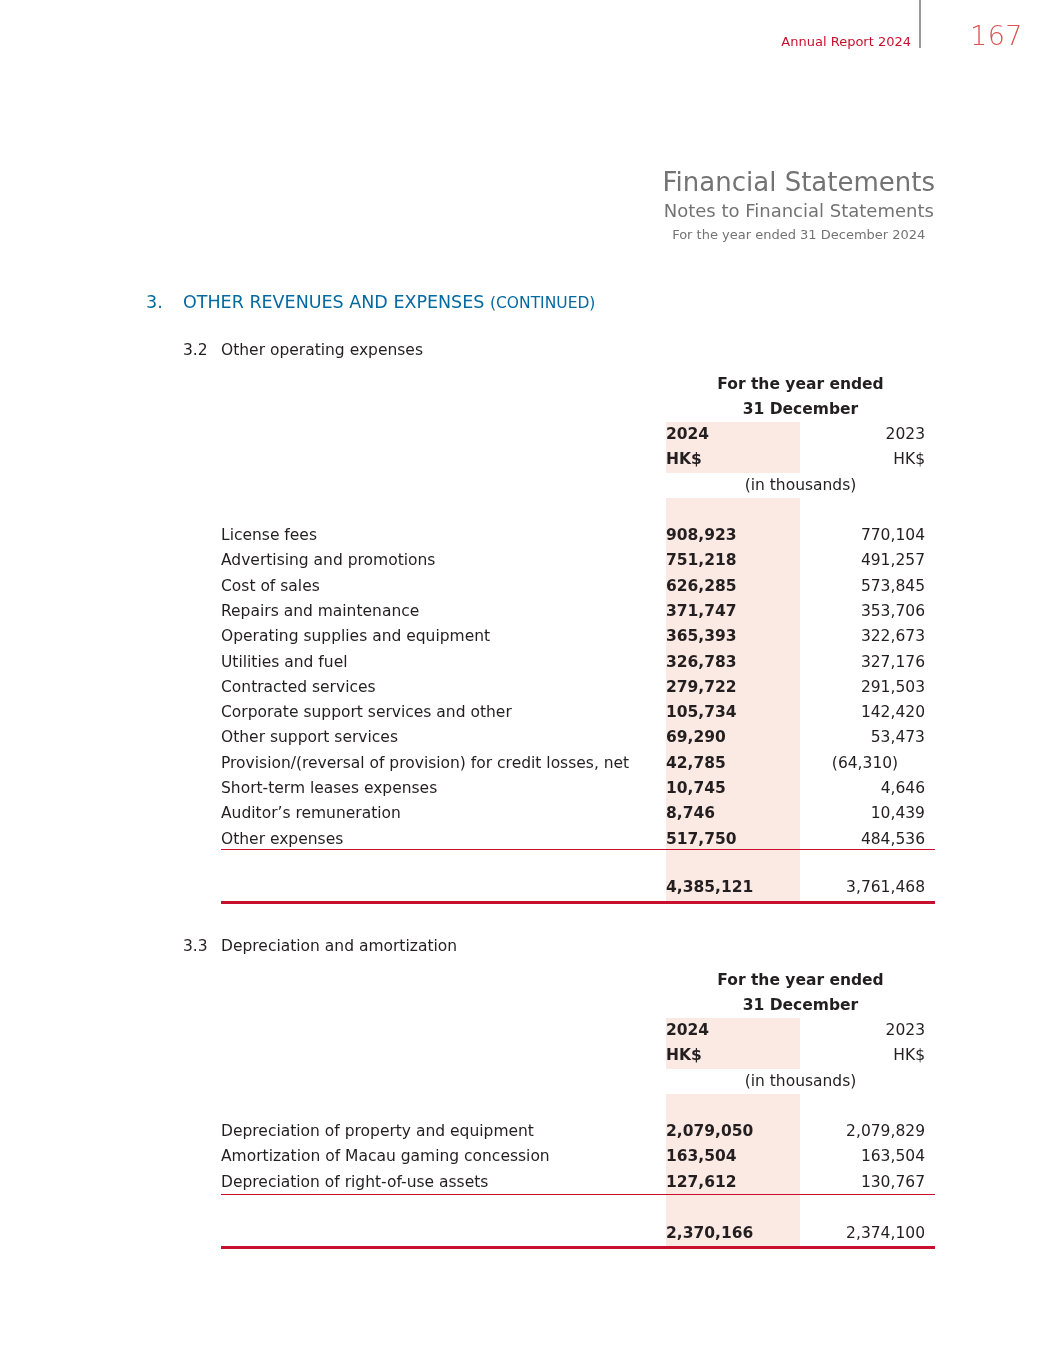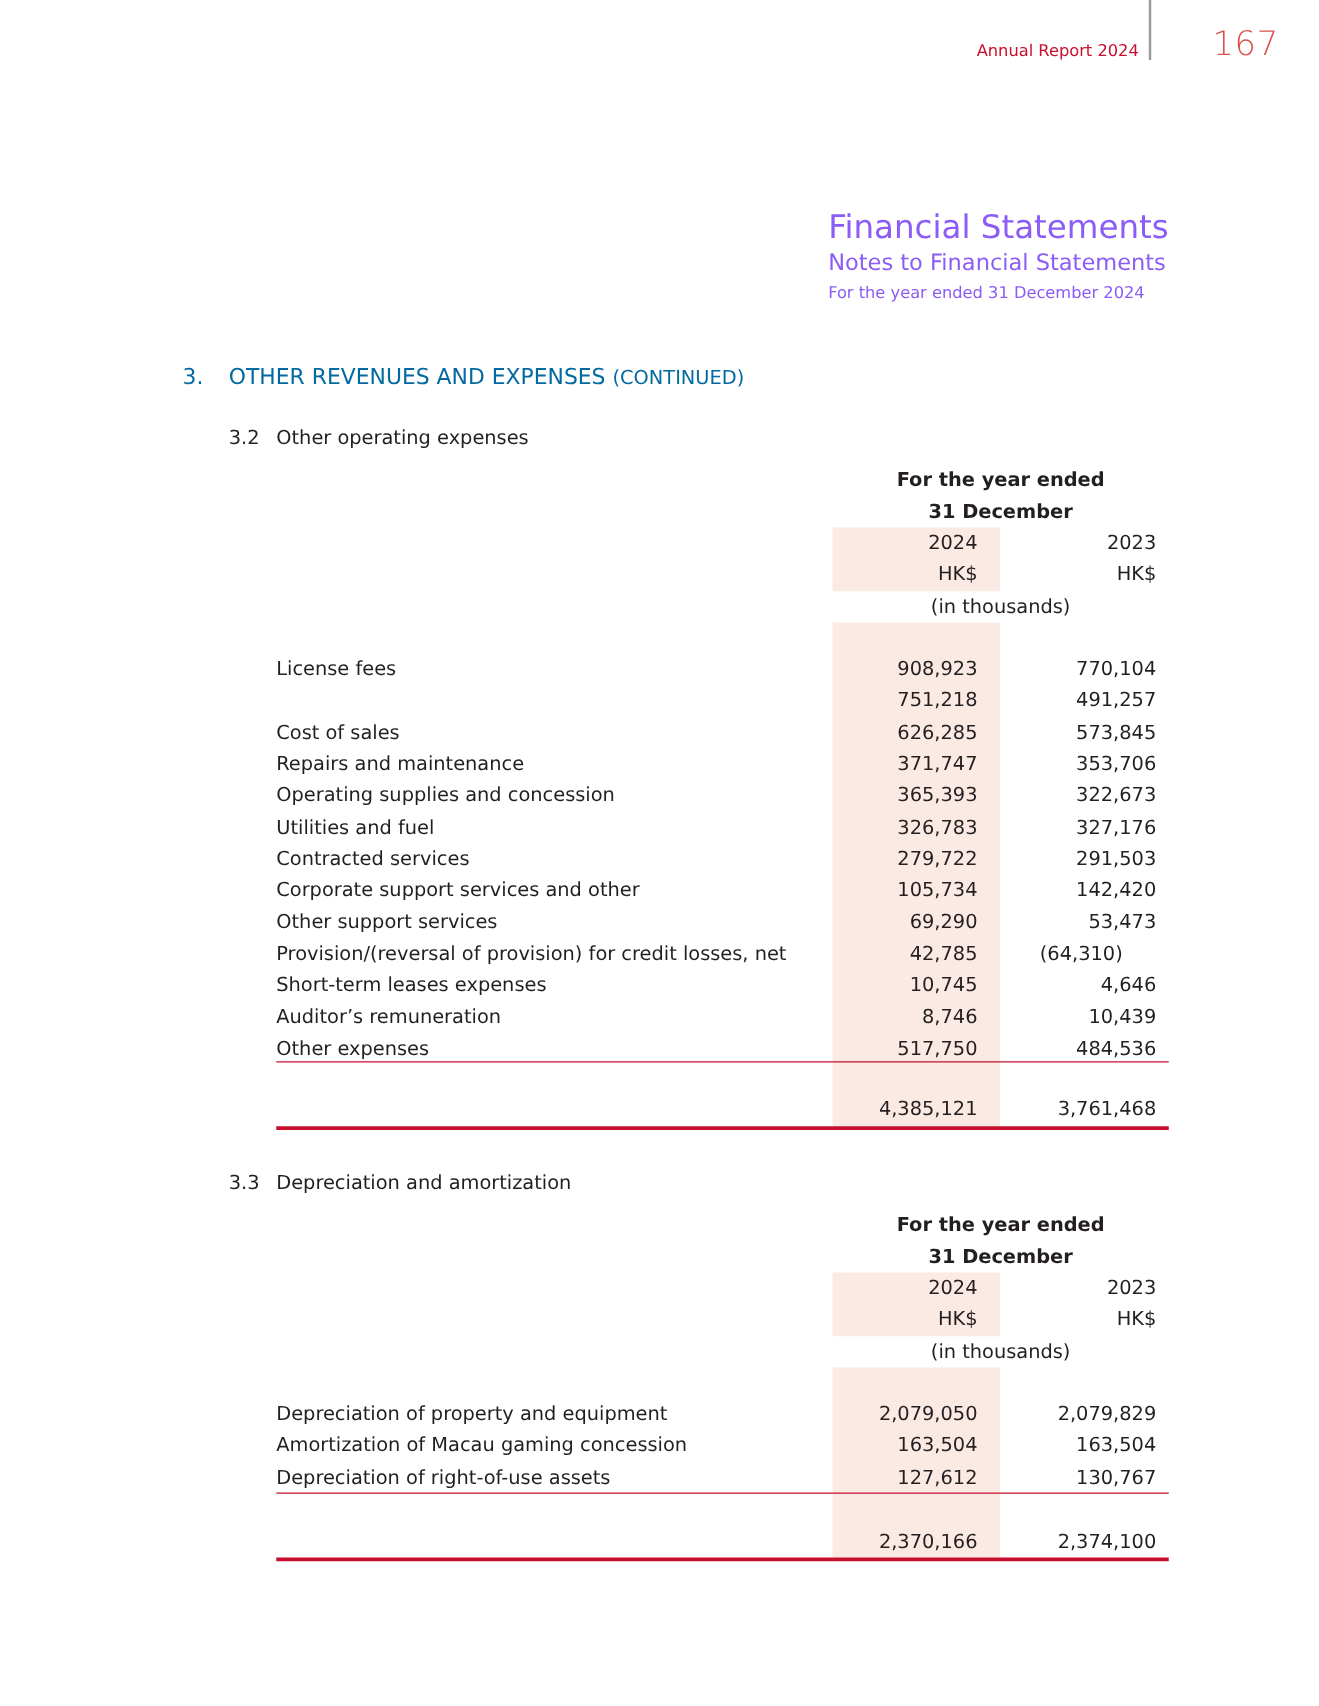--- a/index.html
+++ b/index.html
@@ -7,37 +7,37 @@
       width: 1055px; height: 1365px; position: relative; overflow: hidden;
       font-family: "DejaVu Sans", sans-serif; color: #231f20;
     }
     .abs { position: absolute; }
 
     
     .report-label { left: 760px; top: 34px; width: 151px; text-align: right; font-size: 13px; color: #c8102e; }
     .header-rule { left: 919px; top: 0; width: 1.5px; height: 48px; background: #9a9a9a; }
     .page-number { left: 935px; top: 20px; font-size: 27px; color: #d9534f; font-weight: 300; letter-spacing: 0.5px; margin-left: 35px; }
 
-    .title-block { right: 120px; top: 166px; text-align: left; color: #8b5cf6; }
+    .title-block { right: 120px; top: 166px; text-align: center; color: #737373; }
     .title-main { font-size: 26px; line-height: 32px; }
     .title-sub { font-size: 18px; line-height: 26px; margin-top: 0px; }
     .title-period { font-size: 13px; line-height: 22px; margin-top: 0px; }
 
     .section-title { left: 146px; top: 292px; font-size: 17.5px; color: #0369a1; white-space: nowrap; }
     .section-title .num { display: inline-block; width: 37px; }
     .section-title .cont { font-size: 15.5px; }
 
     .subsection-title { left: 183px; font-size: 15.5px; font-weight: normal; color: #231f20; white-space: nowrap; }
     .subsection-title .num { display: inline-block; width: 38px; }
 
     
     .shade { background: #fbe9e4; }
     .table-block { left: 221px; width: 714px; }
     .col-label { position: absolute; left: 0; width: 444px; font-size: 15.5px; white-space: nowrap; }
-    .col-2024 { position: absolute; left: 445px; width: 134px; text-align: right; padding-right: 18px; box-sizing: border-box; font-weight: normal; font-size: 15.5px; }
+    .col-2024 { position: absolute; left: 445px; width: 134px; text-align: left; padding-right: 18px; box-sizing: border-box; font-weight: bold; font-size: 15.5px; }
     .col-2023 { position: absolute; left: 579px; width: 135px; text-align: right; padding-right: 10px; box-sizing: border-box; font-size: 15.5px; }
     .col-2023.neg { padding-right: 5px; text-align: center; }
     .row { position: absolute; left: 0; width: 714px; height: 25px; line-height: 25px; }
     .hdr-center { position: absolute; left: 445px; width: 269px; text-align: center; font-size: 15.5px; }
     .hdr-center.bold { font-weight: bold; }
     .shade-col { position: absolute; left: 445px; width: 134px; }
 
     .thin-rule { position: absolute; left: 0; width: 714px; height: 1px; background: #c8102e; }
     .thick-rule { position: absolute; left: 0; width: 714px; height: 3px; background: #c8102e; }
   </style>
@@ -80,35 +80,36 @@
   </div>
   <div class="hdr-center" style="top:101px; line-height:25px;">(in thousands)</div>
 
   <div id="rows0">
       <div class="row" style="top: 151px;">
         <span class="col-label">License fees</span>
         <span class="col-2024">908,923</span>
         <span class="col-2023">770,104</span>
       </div>
       <div class="row" style="top: 176.3px;">
+        <span class="col-label">Advertising and promotions</span>
         <span class="col-2024">751,218</span>
         <span class="col-2023">491,257</span>
       </div>
       <div class="row" style="top: 201.6px;">
         <span class="col-label">Cost of sales</span>
         <span class="col-2024">626,285</span>
         <span class="col-2023">573,845</span>
       </div>
       <div class="row" style="top: 226.9px;">
         <span class="col-label">Repairs and maintenance</span>
         <span class="col-2024">371,747</span>
         <span class="col-2023">353,706</span>
       </div>
       <div class="row" style="top: 252.2px;">
-        <span class="col-label">Operating supplies and concession</span>
+        <span class="col-label">Operating supplies and equipment</span>
         <span class="col-2024">365,393</span>
         <span class="col-2023">322,673</span>
       </div>
       <div class="row" style="top: 277.5px;">
         <span class="col-label">Utilities and fuel</span>
         <span class="col-2024">326,783</span>
         <span class="col-2023">327,176</span>
       </div>
       <div class="row" style="top: 302.8px;">
         <span class="col-label">Contracted services</span>

